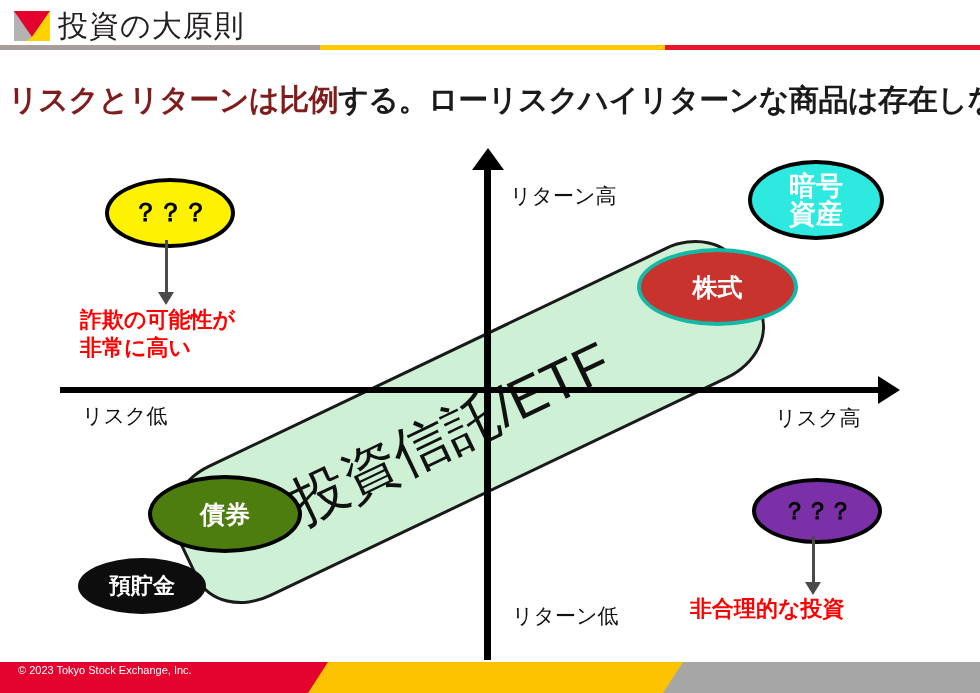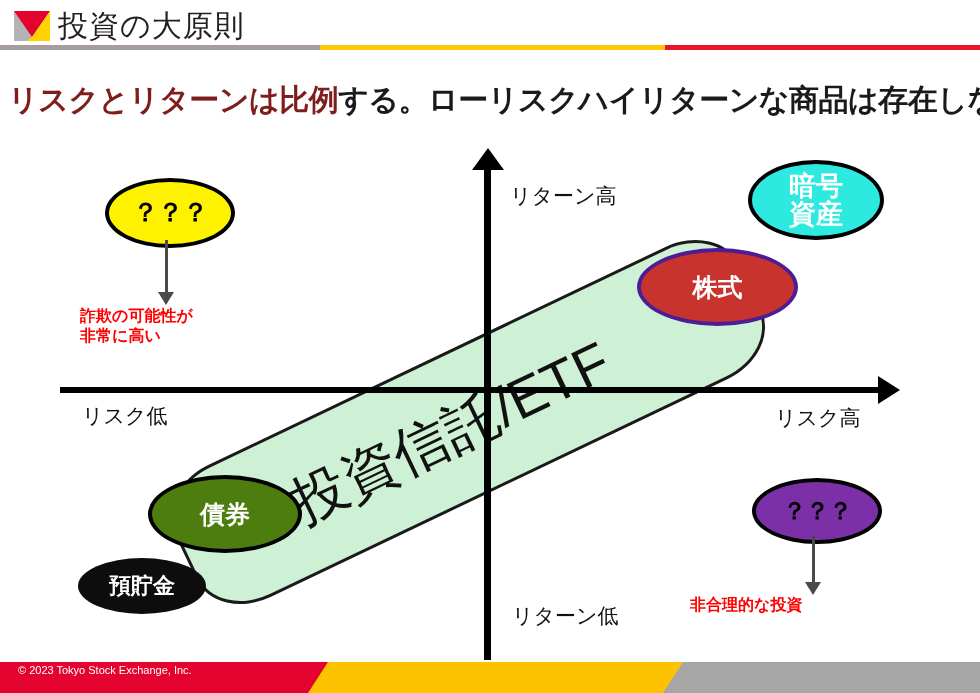--- a/index.html
+++ b/index.html
@@ -92,21 +92,21 @@
     background:#fff200;border:4px solid #000;border-radius:50%;
     font-size:26px;color:#000;letter-spacing:-1px;
   }
   .ell-crypto{
     left:748px;top:20px;width:128px;height:72px;
     background:#2ee9e0;border:4px solid #000;border-radius:50%;
     font-size:27px;color:#fff;
   }
   .ell-stock{
     left:637px;top:108px;width:153px;height:70px;
-    background:#c9332e;border:4px solid #4c1d95;border-radius:50%;
+    background:#c9332e;border:4px solid #14b8a6;border-radius:50%;
     font-size:25px;color:#fff;
   }
   .ell-bond{
     left:148px;top:335px;width:146px;height:70px;
     background:#4d7c0f;border:4px solid #000;border-radius:50%;
     font-size:25px;color:#fff;
   }
   .ell-deposit{
     left:78px;top:418px;width:128px;height:56px;
     background:#0d0d0d;border:none;border-radius:50%;
@@ -126,21 +126,21 @@
     border-left:8px solid transparent;border-right:8px solid transparent;
     border-top:13px solid #4a4a4a;
   }
   .conn1 .conn-line{left:165px;top:100px;height:54px;}
   .conn1 .conn-head{left:158px;top:152px;}
   .conn2 .conn-line{left:812px;top:396px;height:48px;}
   .conn2 .conn-head{left:805px;top:442px;}
 
   
   .anno{
-    position:absolute;font-size:16px;font-weight:bold;color:#ff0000;
+    position:absolute;font-size:22px;font-weight:bold;color:#ff0000;
     line-height:1.25;white-space:nowrap;
   }
   .anno-fraud{left:80px;top:166px;}
   .anno-irrational{left:690px;top:455px;}
 
   
   .footer{position:absolute;left:0;top:662px;width:980px;height:31px;}
   .footer svg{display:block;}
   .footer-copy{
     position:absolute;left:18px;top:2px;

